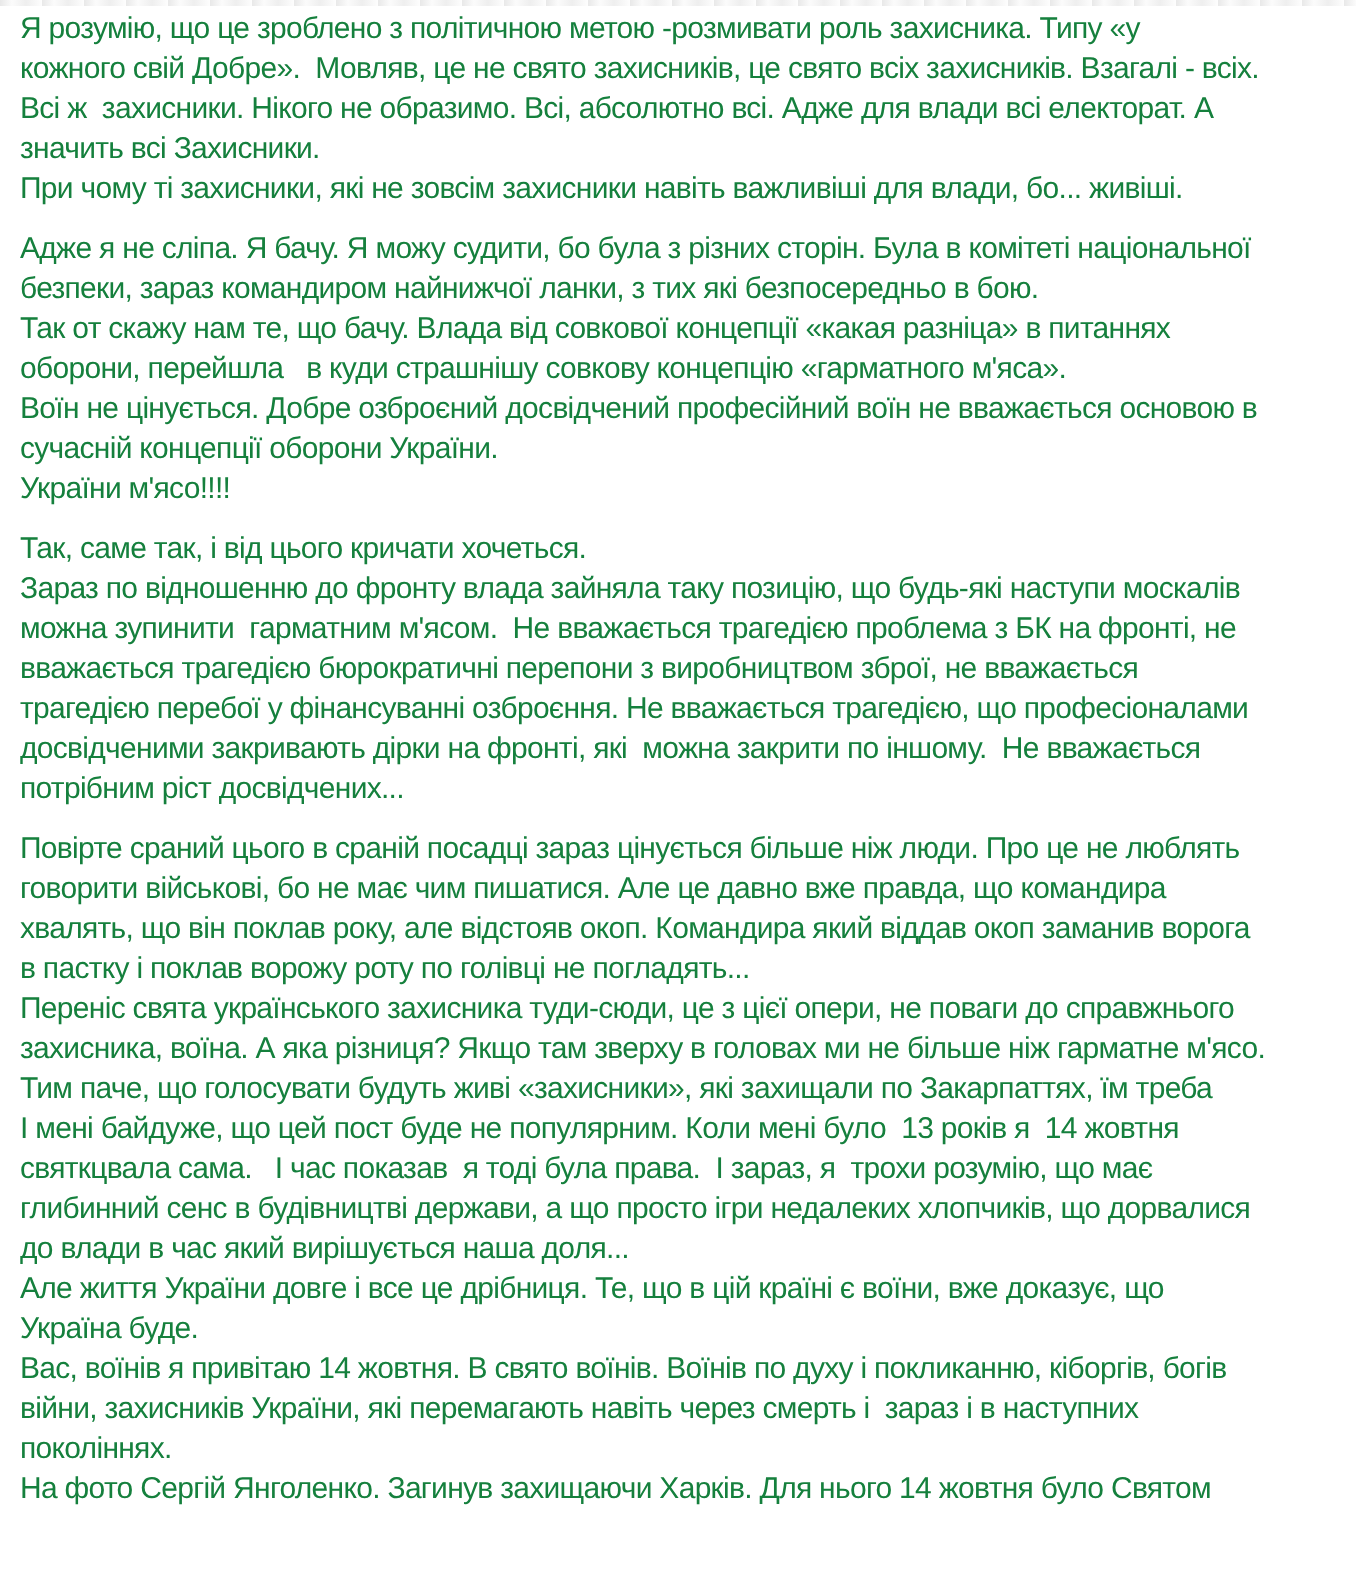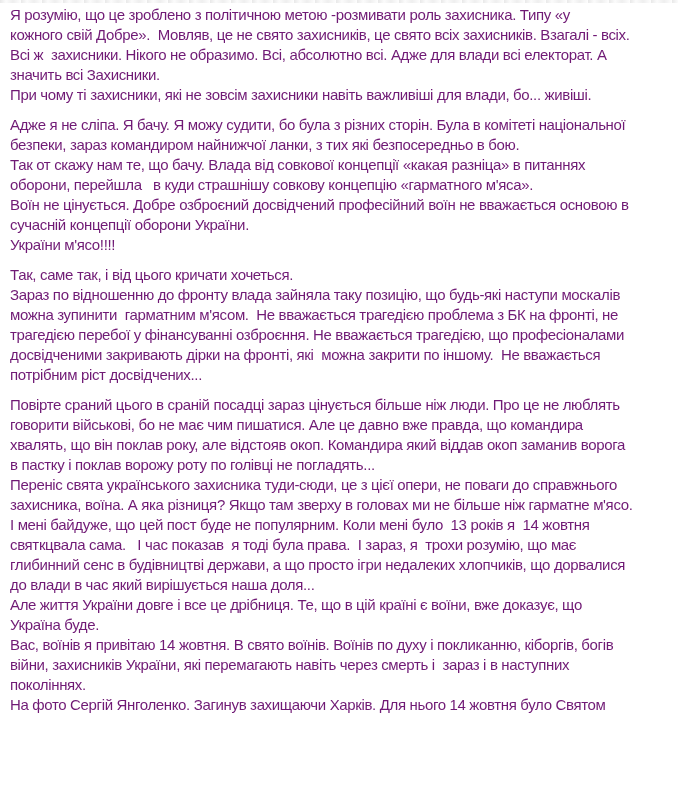--- a/index.html
+++ b/index.html
@@ -45,21 +45,21 @@
   .line {
     white-space: pre;
     height: 20px;
   }
 </style>
 </head>
 <body style="background: rgb(255, 255, 255);">
 
 <div class="crop-remnant"></div>
 
-<div class="page" style="color: #701a75;">
+<div class="page" style="color: #15803d;">
 
   <div class="block">
     <div class="line">Я розумію, що це зроблено з політичною метою -розмивати роль захисника. Типу «у</div>
     <div class="line">кожного свій Добре».  Мовляв, це не свято захисників, це свято всіх захисників. Взагалі - всіх.</div>
     <div class="line">Всі ж  захисники. Нікого не образимо. Всі, абсолютно всі. Адже для влади всі електорат. А</div>
     <div class="line">значить всі Захисники.</div>
     <div class="line">При чому ті захисники, які не зовсім захисники навіть важливіші для влади, бо... живіші.</div>
   </div>
 
   <div class="block">
@@ -69,32 +69,34 @@
     <div class="line">оборони, перейшла   в куди страшнішу совкову концепцію «гарматного м'яса».</div>
     <div class="line">Воїн не цінується. Добре озброєний досвідчений професійний воїн не вважається основою в</div>
     <div class="line">сучасній концепції оборони України.</div>
     <div class="line">України м'ясо!!!!</div>
   </div>
 
   <div class="block">
     <div class="line">Так, саме так, і від цього кричати хочеться.</div>
     <div class="line">Зараз по відношенню до фронту влада зайняла таку позицію, що будь-які наступи москалів</div>
     <div class="line">можна зупинити  гарматним м'ясом.  Не вважається трагедією проблема з БК на фронті, не</div>
+    <div class="line">вважається трагедією бюрократичні перепони з виробництвом зброї, не вважається</div>
     <div class="line">трагедією перебої у фінансуванні озброєння. Не вважається трагедією, що професіоналами</div>
     <div class="line">досвідченими закривають дірки на фронті, які  можна закрити по іншому.  Не вважається</div>
     <div class="line">потрібним ріст досвідчених...</div>
   </div>
 
   <div class="block">
     <div class="line">Повірте сраний цього в сраній посадці зараз цінується більше ніж люди. Про це не люблять</div>
     <div class="line">говорити військові, бо не має чим пишатися. Але це давно вже правда, що командира</div>
     <div class="line">хвалять, що він поклав року, але відстояв окоп. Командира який віддав окоп заманив ворога</div>
     <div class="line">в пастку і поклав ворожу роту по голівці не погладять...</div>
     <div class="line">Переніс свята українського захисника туди-сюди, це з цієї опери, не поваги до справжнього</div>
     <div class="line">захисника, воїна. А яка різниця? Якщо там зверху в головах ми не більше ніж гарматне м'ясо.</div>
+    <div class="line">Тим паче, що голосувати будуть живі «захисники», які захищали по Закарпаттях, їм треба</div>
     <div class="line">І мені байдуже, що цей пост буде не популярним. Коли мені було  13 років я  14 жовтня</div>
     <div class="line">святкцвала сама.   І час показав  я тоді була права.  І зараз, я  трохи розумію, що має</div>
     <div class="line">глибинний сенс в будівництві держави, а що просто ігри недалеких хлопчиків, що дорвалися</div>
     <div class="line">до влади в час який вирішується наша доля...</div>
     <div class="line">Але життя України довге і все це дрібниця. Те, що в цій країні є воїни, вже доказує, що</div>
     <div class="line">Україна буде.</div>
     <div class="line">Вас, воїнів я привітаю 14 жовтня. В свято воїнів. Воїнів по духу і покликанню, кіборгів, богів</div>
     <div class="line">війни, захисників України, які перемагають навіть через смерть і  зараз і в наступних</div>
     <div class="line">поколіннях.</div>
     <div class="line">На фото Сергій Янголенко. Загинув захищаючи Харків. Для нього 14 жовтня було Святом</div>

